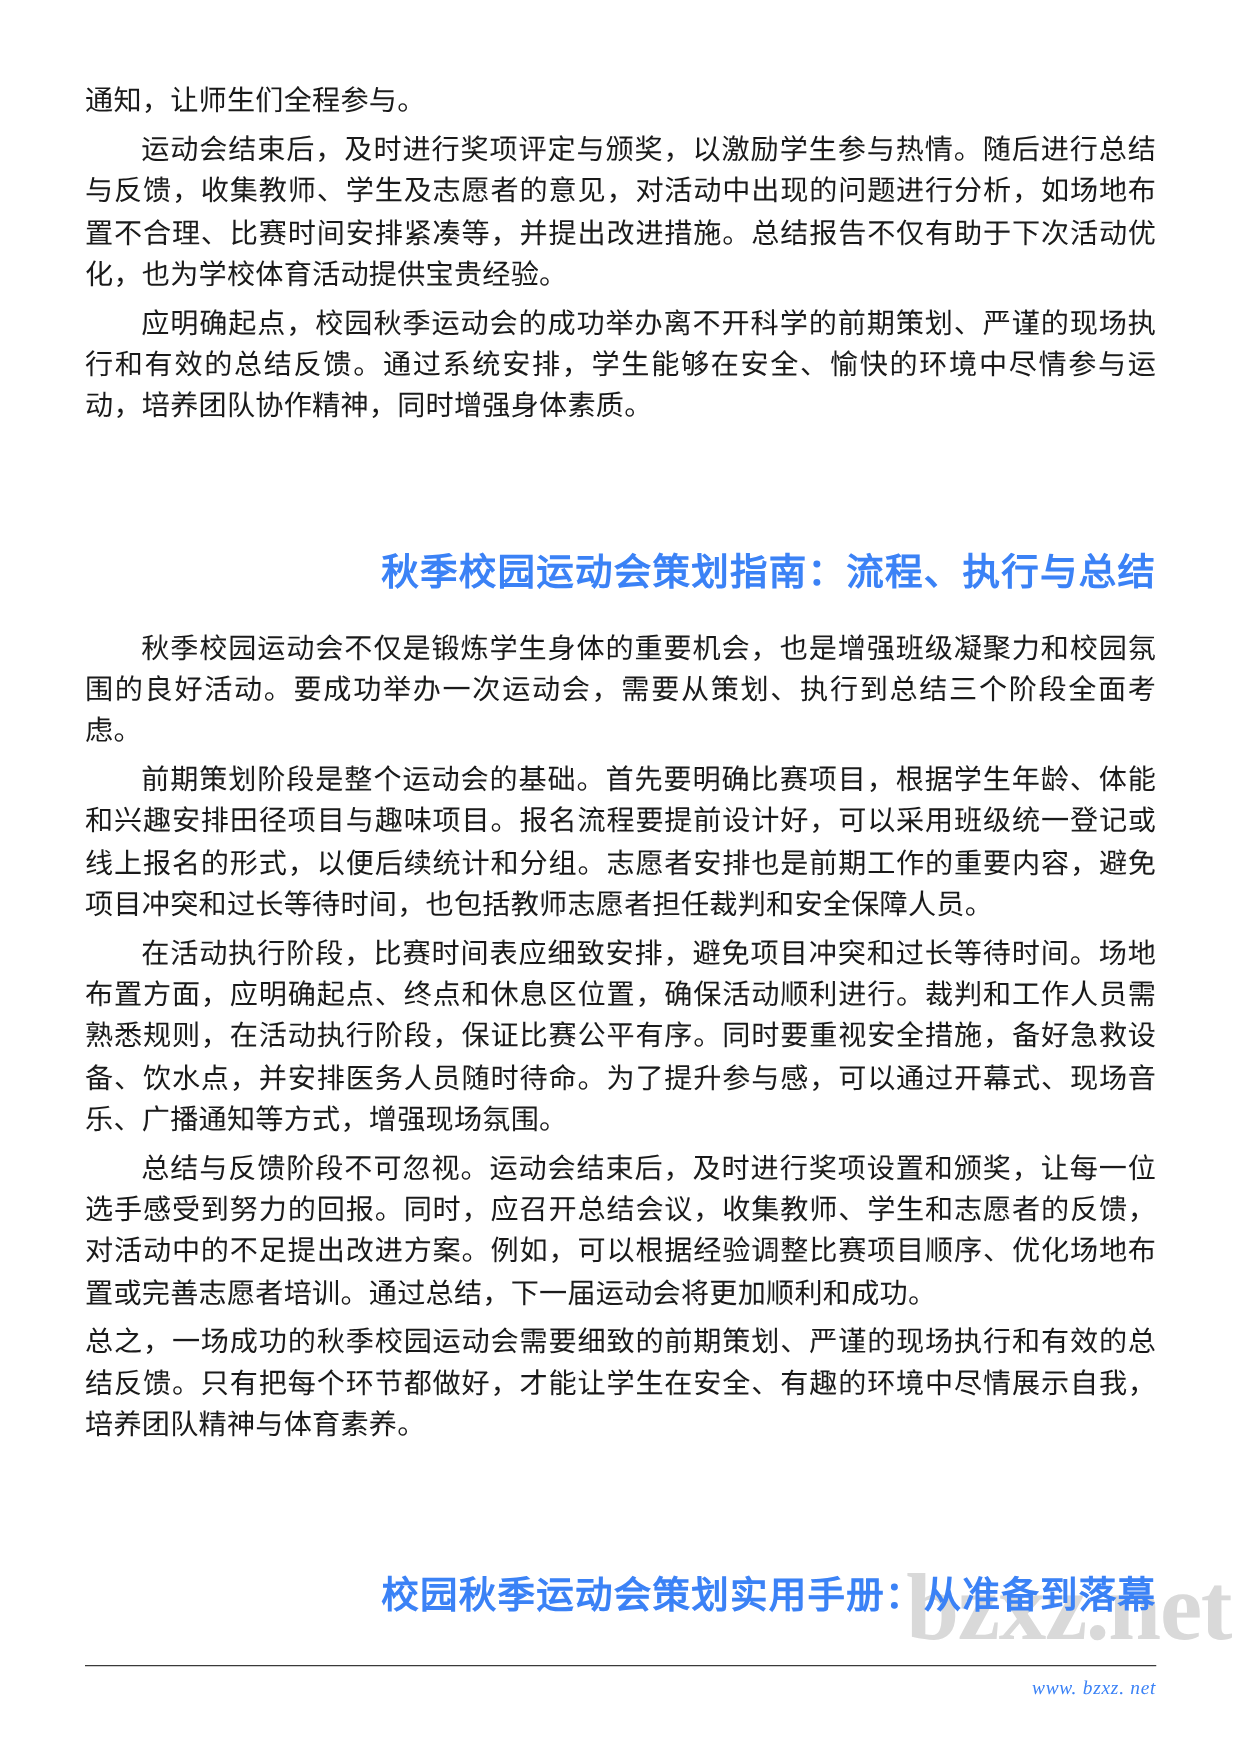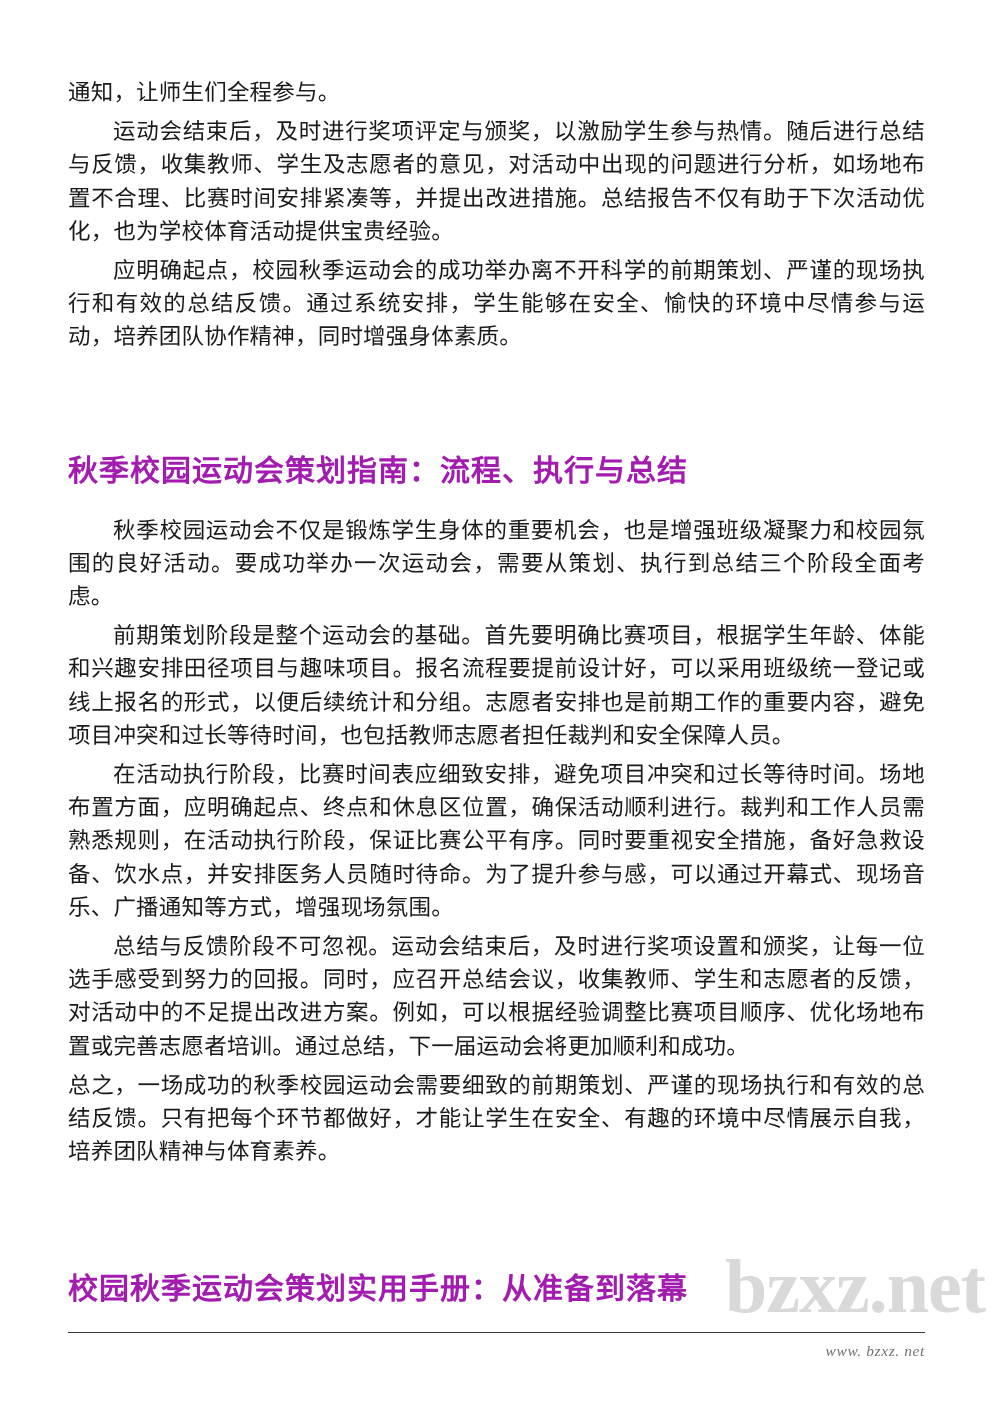--- a/index.html
+++ b/index.html
@@ -17,21 +17,21 @@
     width: 993px;
     height: 1404px;
     margin: 0 auto;
     background: #ffffff;
     overflow: hidden;
     box-sizing: border-box;
   }
   .content {
     position: absolute;
     left: 68px;
-    top: 12px;
+    top: 0;
     width: 857px;
     height: 1212px;
     box-sizing: border-box;
   }
 
   
   .watermark {
     position: absolute;
     right: 8px;
     bottom: 80px;
@@ -67,23 +67,23 @@
   .gap-sm { height: 6px; }
   .gap-md { height: 22px; }
   .gap-lg { height: 96px; }
   .gap-xl { height: 100px; }
 
   h2.doc-heading {
     margin: 0;
     font-size: 30px;
     line-height: 42px;
     font-weight: bold;
-    text-align: left;
+    text-align: right;
     letter-spacing: 1px;
-    color: #a21caf;
+    color: #3b82f6;
   }
 
   
   .footer {
     position: absolute;
     left: 68px;
     top: 1332px;
     width: 857px;
     z-index: 3;
   }
@@ -91,21 +91,21 @@
     width: 100%;
     height: 0;
     border-top: 1.4px solid #3a3a3a;
   }
   .footer-url {
     margin-top: 9px;
     text-align: right;
     font-style: italic;
     font-size: 15.5px;
     letter-spacing: 0.6px;
-    color: #737373;
+    color: #3b82f6;
     font-family: "Liberation Serif", "DejaVu Serif", serif;
   }
 </style>
 </head>
 <body>
 
 <div class="page">
 
   <div class="watermark">bzxz.net</div>
 

